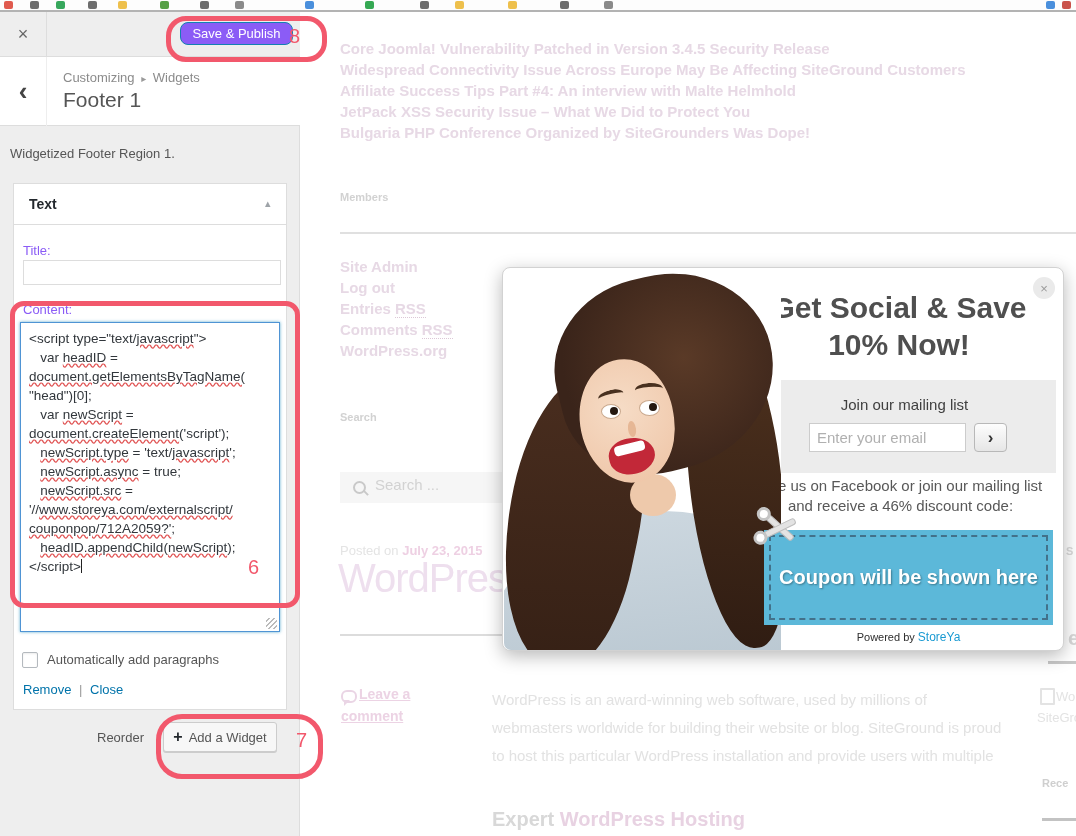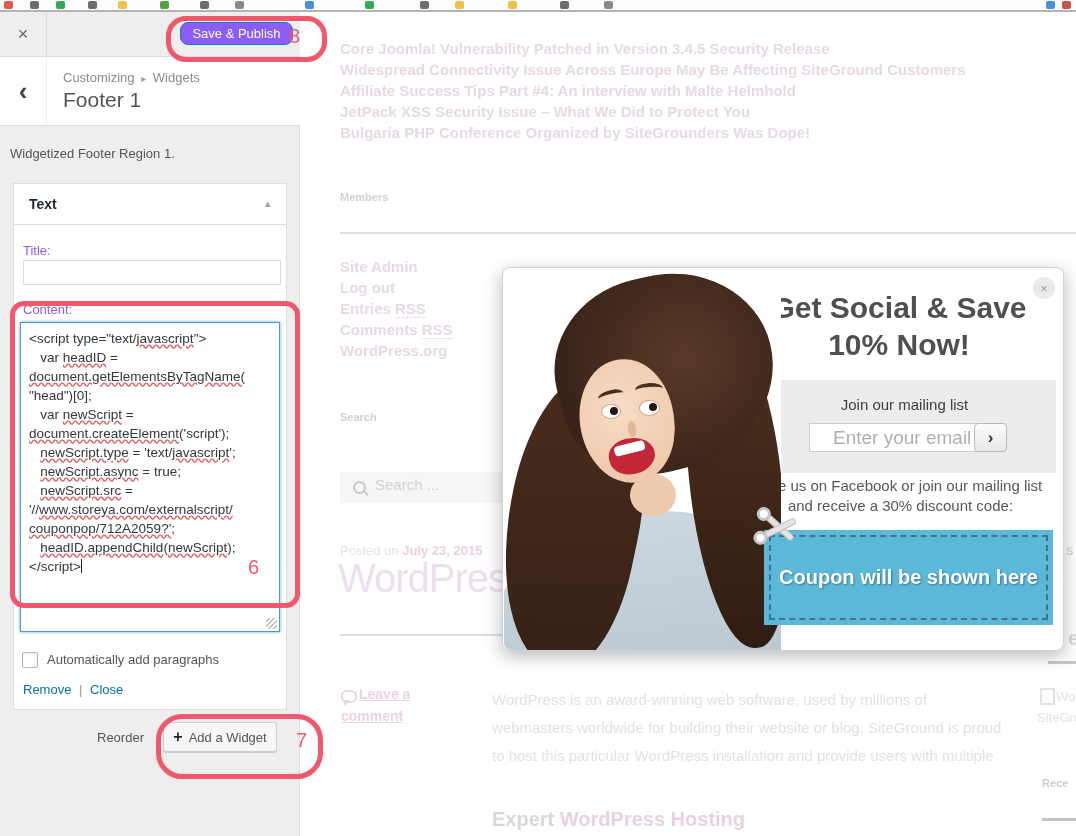--- a/index.html
+++ b/index.html
@@ -84,22 +84,22 @@
 
   
   .popup{left:502px;top:267px;width:562px;height:384px;background:#fff;border:1px solid #d2d2d2;border-radius:8px;
          box-shadow:0 5px 18px rgba(0,0,0,.28);z-index:5;box-sizing:border-box;}
   .popup .abs{position:absolute;}
   .pclose{right:8px;top:9px;width:22px;height:22px;border-radius:50%;background:#eaeaea;color:#9a9a9a;
           font-size:13px;display:flex;align-items:center;justify-content:center;cursor:pointer;z-index:4;}
   .ptitlebig{left:240px;top:21px;width:312px;text-align:center;font-size:30px;line-height:37px;font-weight:bold;color:#4f4f4f;}
   .graybox{left:250px;top:112px;width:303px;height:93px;background:#ececec;}
   .joinlbl{left:0;top:16px;width:303px;text-align:center;font-size:15px;color:#3f3f3f;}
-  .emailin{left:56px;top:43px;width:148px;height:27px;border:1px solid #ccc;font-size:19px;color:#555;
-           padding:0 0 0 23px;box-sizing:content-box;}
+  .emailin{left:56px;top:43px;width:148px;height:27px;border:1px solid #ccc;font-size:15px;color:#555;
+           padding:0 0 0 7px;box-sizing:content-box;}
   .emailin::placeholder{color:#b0b0b0;}
   .subbtn{left:221px;top:43px;width:33px;height:29px;border:1px solid #b8b8b8;border-radius:4px;
           background:linear-gradient(#fdfdfd,#e6e6e6);display:flex;align-items:center;justify-content:center;
           font-weight:bold;font-size:17px;color:#333;box-sizing:border-box;cursor:pointer;}
   .social{left:240px;top:209px;width:315px;text-align:center;font-size:15px;color:#585858;}
   .coupon{left:261px;top:262px;width:289px;height:95px;background:#5cb8d9;z-index:2;}
   .cdash{left:5px;top:5px;right:5px;bottom:5px;border:2px dashed #42718a;}
   .ctext{left:0;top:36px;width:289px;text-align:center;font-weight:bold;font-size:20px;color:#fff;
          text-shadow:1px 1px 2px rgba(0,0,0,.35);}
   .powered{left:261px;top:362px;width:289px;text-align:center;font-size:11px;color:#2e2e2e;}
@@ -306,31 +306,35 @@
 
     <div class="abs graybox">
       <div class="abs joinlbl">Join our mailing list</div>
       <input class="abs emailin" placeholder="Enter your email" style="">
       <div class="abs subbtn">
         <span>›</span>
       </div>
     </div>
 
     <div class="abs social" style="top:209px;">Like us on Facebook or join our mailing list</div>
-    <div class="abs social" style="top:229px;">and receive a 30% discount code:</div>
+    <div class="abs social" style="top:229px;">and receive a 46% discount code:</div>
 
     <div class="abs scissors">
       <div class="blade b1"></div>
         <div class="blade b2"></div>
       <div class="ring r1"></div>
         <div class="ring r2"></div>
     </div>
     <div class="abs coupon">
       <div class="abs cdash"></div>
       <div class="abs ctext">Coupon will be shown here</div>
+    </div>
+    <div class="abs powered">
+      <span>Powered by</span>
+      <span class="brand">StoreYa</span>
     </div>
   </div>
 
   <div class="abs ann" style="left:166px;top:16px;width:151px;height:36px;"></div>
   <div class="abs annnum" style="left:289px;top:25px;">8</div>
   <div class="abs ann" style="left:10px;top:301px;width:280px;height:297px;border-radius:14px;"></div>
   <div class="abs annnum" style="left:248px;top:556px;">6</div>
   <div class="abs ann" style="left:156px;top:714px;width:157px;height:55px;border-radius:26px;"></div>
   <div class="abs annnum" style="left:296px;top:729px;">7</div>
 </div>

